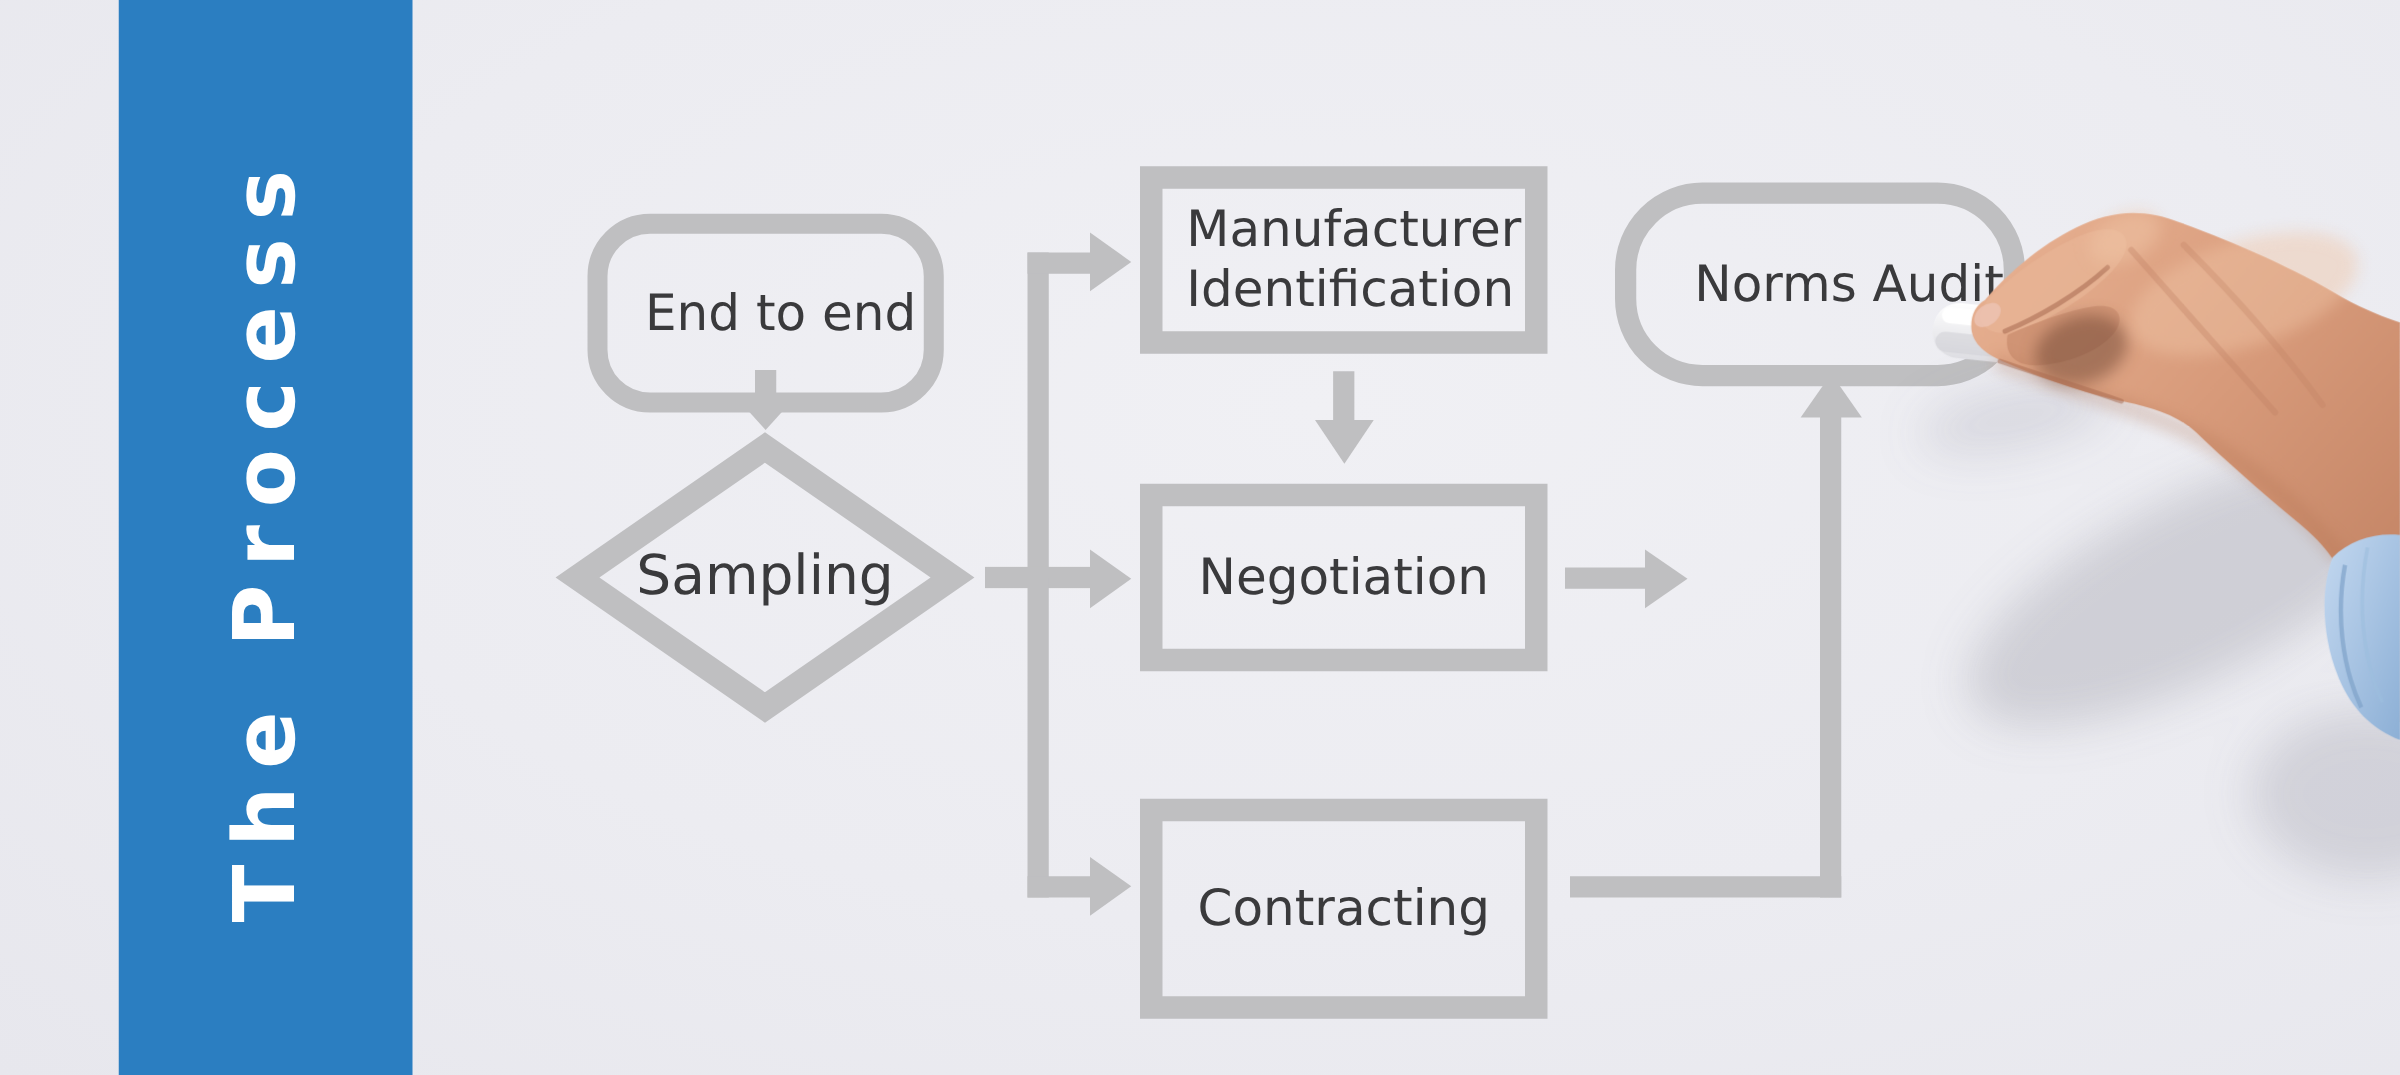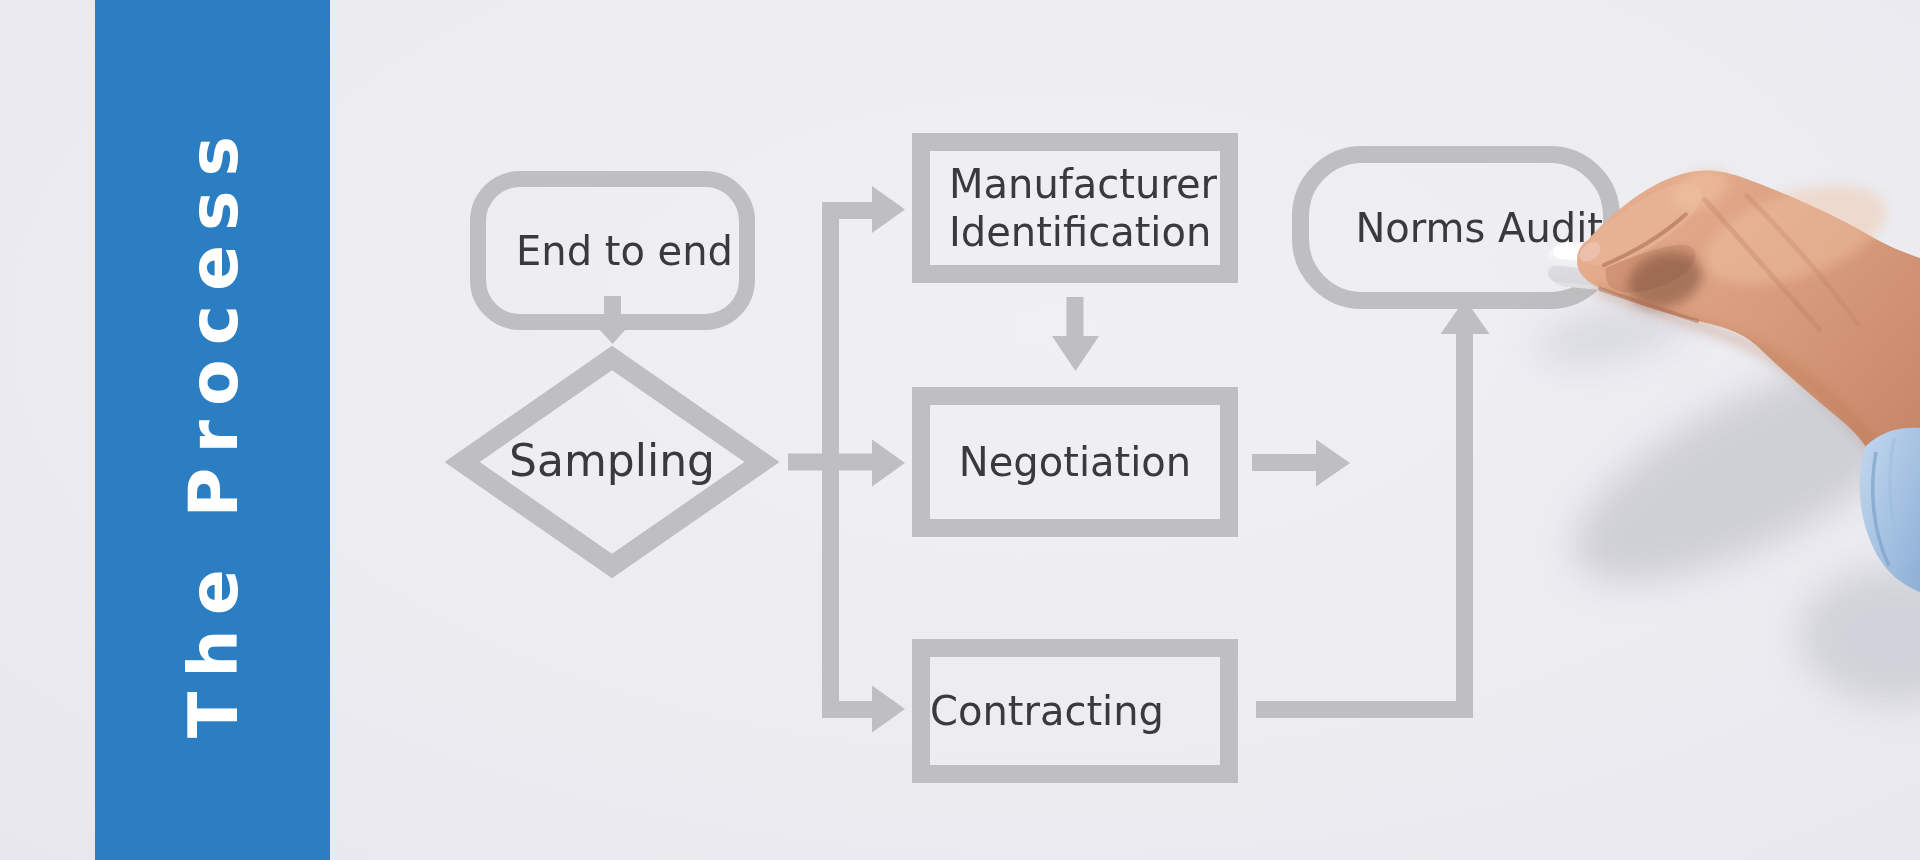--- a/index.html
+++ b/index.html
@@ -22,21 +22,21 @@
   
   .node {
     position:absolute; box-sizing:border-box;
     border:18px solid #BFBFC1; color:#3A3A3C; font-size:40px;
     display:flex; align-items:center; line-height:1.2;
   }
   .node .lines { display:block; }
   #node-e2e   { left:470px; top:131px; width:285px; height:159px; border-width:16px; border-radius:50px; padding-left:30px;margin-top:40px; }
   #node-mi    { left:912px; top:133px; width:326px; height:150px; padding-left:19px; }
   #node-neg   { left:912px; top:387px; width:326px; height:150px; justify-content:center; }
-  #node-con   { left:912px; top:639px; width:326px; height:144px; justify-content:flex-start; }
+  #node-con   { left:912px; top:639px; width:326px; height:176px; justify-content:center; }
   #node-norms { left:1292px; top:146px; width:328px; height:163px; border-width:17px; border-radius:70px; justify-content:flex-end; }
   #sampling-label {
     position:absolute; left:462px; top:437px; width:300px;
     text-align:center; font-size:44px; color:#3A3A3C; line-height:48px;
   }
 </style>
 </head>
 <body>
 
 <div class="canvas">

